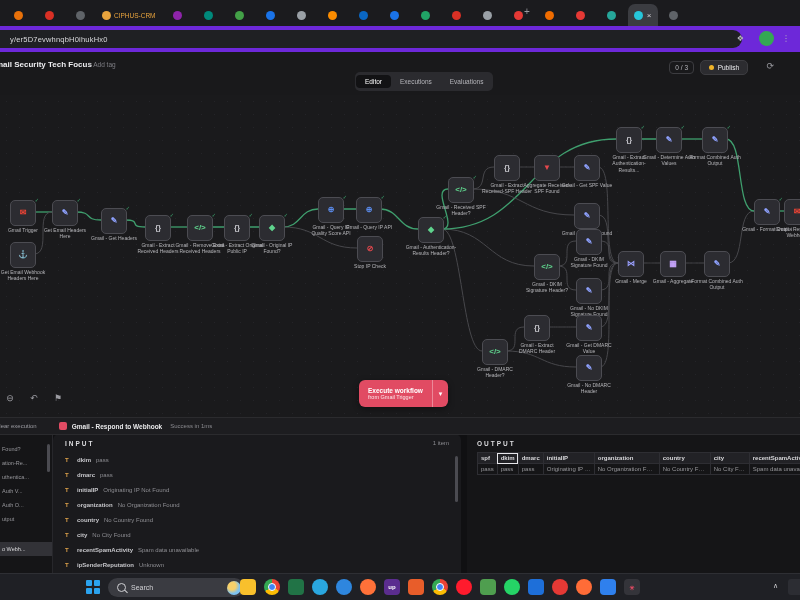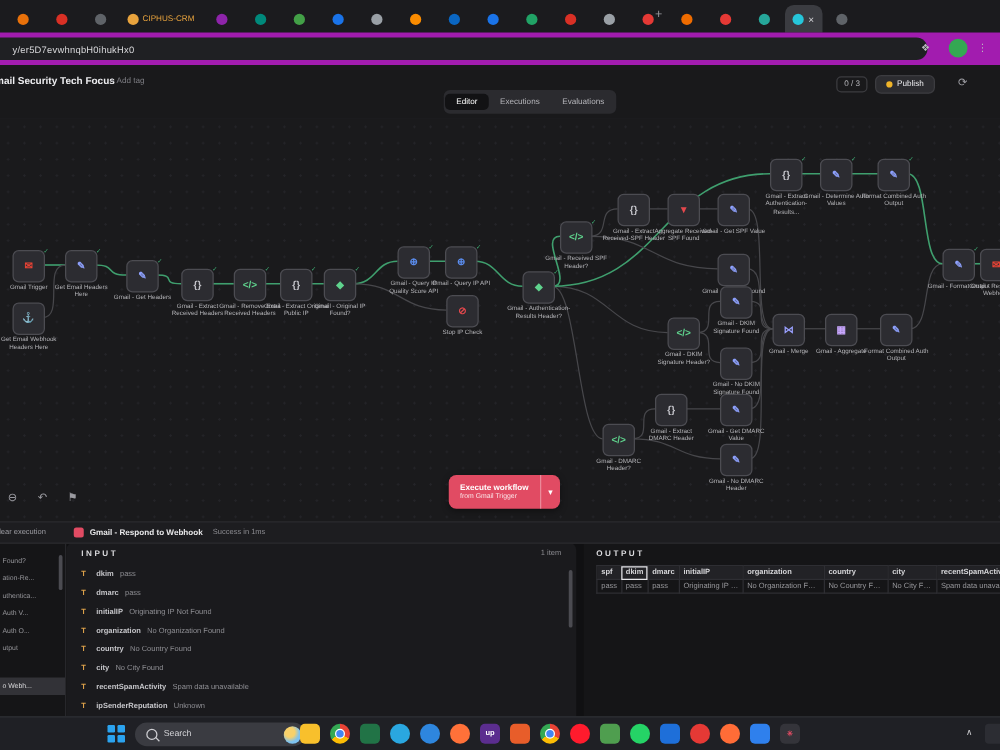--- a/index.html
+++ b/index.html
@@ -5,21 +5,21 @@
   html,body{margin:0;padding:0}
   body{width:800px;height:600px;position:relative;overflow:hidden;background:#121214;font-family:"Liberation Sans",sans-serif}
   
   #tabstrip{position:absolute;top:0;left:0;width:800px;height:26px;background:#1b1b1e;display:flex;align-items:flex-end;padding-left:3px}
   .tab{height:22px;min-width:18px;display:flex;align-items:center;justify-content:center;gap:3px;padding:0 6px;margin-right:1px;border-radius:7px 7px 0 0}
   .tab .fav{width:9px;height:9px;border-radius:50%;flex:0 0 auto}
   .tab.active{background:#3b3c41}
   .tab-label{font-size:6.5px;color:#e8a33d;white-space:nowrap}
   .tab-close{font-size:8px;color:#d4d4d8;margin-left:1px}
   #newtab{color:#9a9aa0;font-size:10px;margin:0 0 5px 4px}
-  #urlbar{position:absolute;top:26px;left:0;width:800px;height:26px;background:#a21caf}
+  #urlbar{position:absolute;top:26px;left:0;width:800px;height:26px;background:#6d28d9}
   #omnibox{position:absolute;left:-12px;top:4px;width:732px;height:18px;border-radius:9px;background:#1f2023;display:flex;align-items:center;padding-left:22px}
   #urltext{font-size:7.5px;color:#d9d9dc;letter-spacing:.2px}
   .ub-ic{position:absolute;top:8px;font-size:8px;color:#b9b9be}
   #extensions-ic{right:56px}
   #kebab-ic{right:10px;letter-spacing:0}
   #avatar{position:absolute;top:5px;right:26px;width:15px;height:15px;border-radius:50%;background:#34a853}
   
   #appheader{position:absolute;top:52px;left:0;width:800px;height:43px;background:#19191b;border-bottom:1px solid #2b2b2e}
   #wftitle{position:absolute;left:-4px;top:8px;font-size:8px;color:#ececef;font-weight:bold;white-space:nowrap}
   #addtag{position:absolute;left:88px;top:9px;font-size:6.5px;color:#7e7e84;white-space:nowrap}

